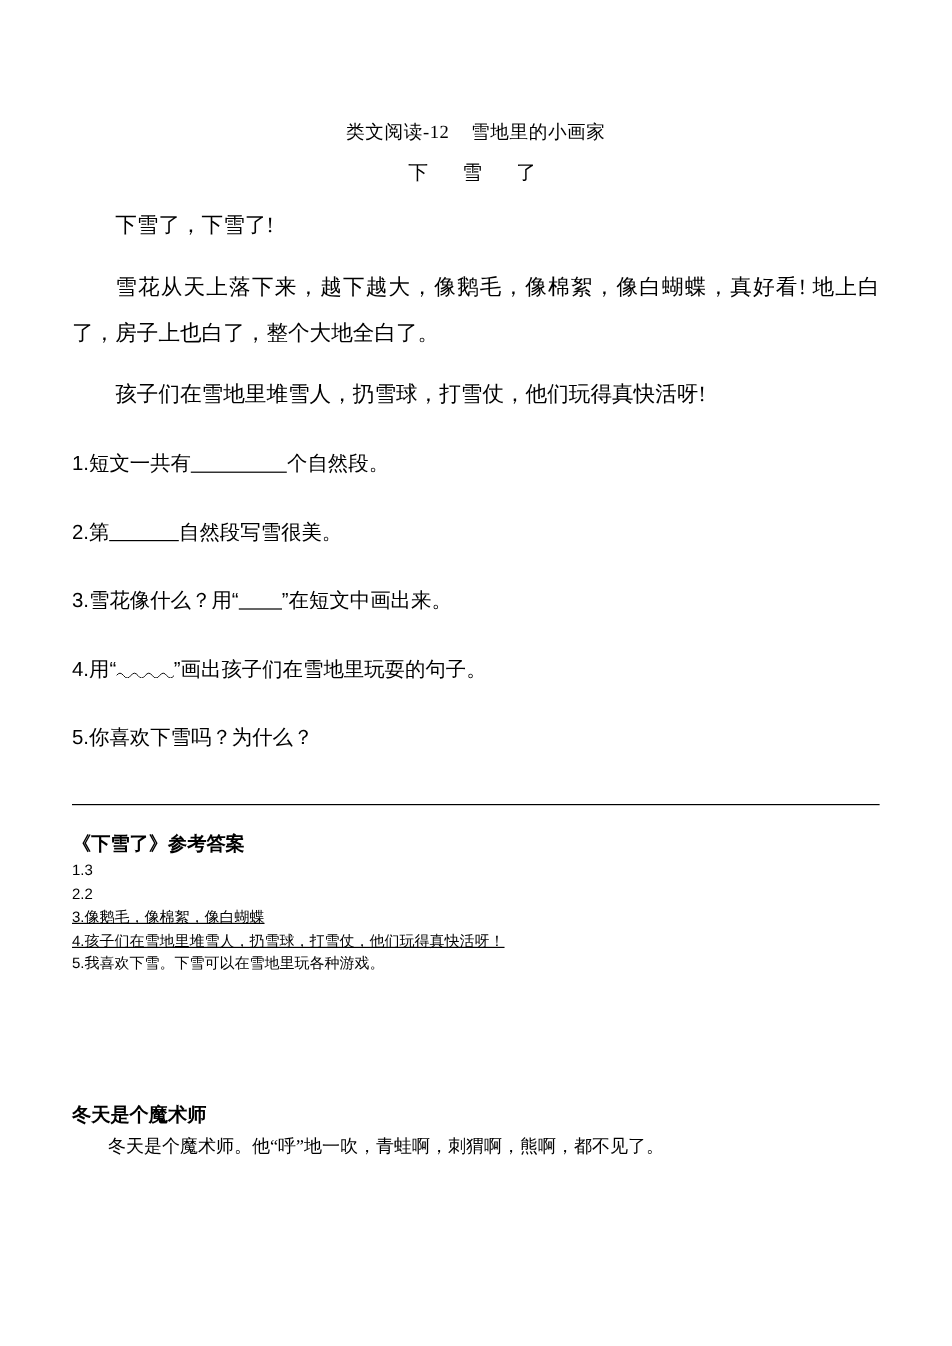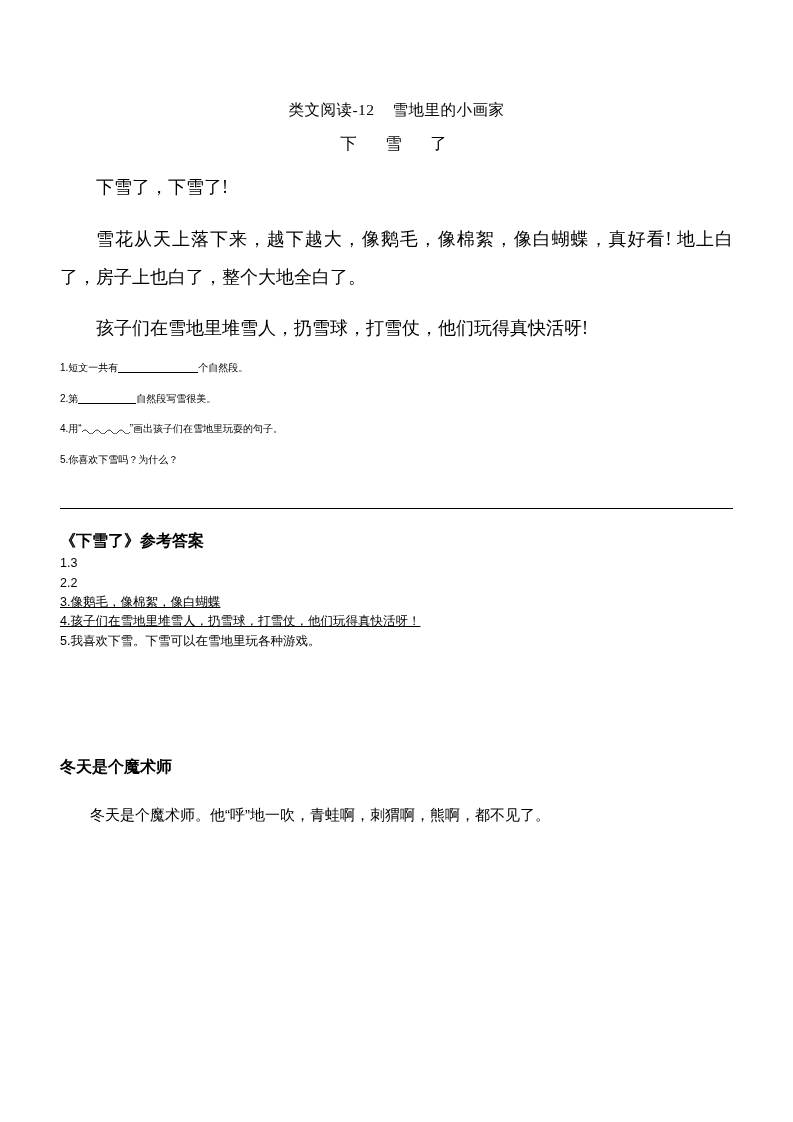--- a/index.html
+++ b/index.html
@@ -42,23 +42,23 @@
   }
   .para {
     font-size: 18px;
     line-height: 2.1;
     text-indent: 2em;
     margin-top: 14px;
     text-align: justify;
     font-family: "Liberation Serif", "DejaVu Serif", serif;
   }
   .q {
-    font-size: 10px;
+    font-size: 17px;
     line-height: 2.05;
-    margin-top: 10px;
+    margin-top: 22px;
     font-family: "Liberation Sans", "DejaVu Sans", sans-serif;
   }
   .q .blank-long {
     display: inline-block;
     width: 80px;
     border-bottom: 1px solid #000;
     height: 1em;
     vertical-align: -2px;
   }
   .q .blank-mid {
@@ -107,23 +107,22 @@
     text-align: left;
     font-size: 16px;
     font-weight: bold;
     margin-top: 106px;
     font-family: "Liberation Sans", "DejaVu Sans", sans-serif;
   }
   .para2 {
     font-size: 15px;
     line-height: 2.2;
     text-indent: 2em;
-    margin-top: 20px;
     text-align: justify;
-    font-family: Liberation Sans, sans-serif;
+    font-family: Liberation Serif, serif;
   }
 </style>
 </head>
 <body>
 
 <div class="page">
 
   <div class="doc-title">
     <span>类文阅读-12</span><span class="sp"></span><span>雪地里的小画家</span>
   </div>
@@ -135,20 +134,23 @@
   <div class="para">孩子们在雪地里堆雪人，扔雪球，打雪仗，他们玩得真快活呀!</div>
 
   <div class="q">
     <span>1.短文一共有</span><span class="blank-long"></span><span>个自然段。</span>
   </div>
 
   <div class="q">
     <span>2.第</span><span class="blank-mid"></span><span>自然段写雪很美。</span>
   </div>
 
+  <div class="q">
+    <span>3.雪花像什么？用“</span><span class="blank-short"></span><span>”在短文中画出来。</span>
+  </div>
 
   <div class="q">
     <span>4.用“</span><span class="wavy"><svg width="48" height="6" viewBox="0 0 48 6">
           <path d="M0 4 Q3 0 6 4 T12 4 T18 4 T24 4 T30 4 T36 4 T42 4 T48 4" fill="none" stroke="#000" stroke-width="0.8"></path>
         </svg></span><span>”画出孩子们在雪地里玩耍的句子。</span>
   </div>
 
   <div class="q">
     <span>5.你喜欢下雪吗？为什么？</span>
   </div>

